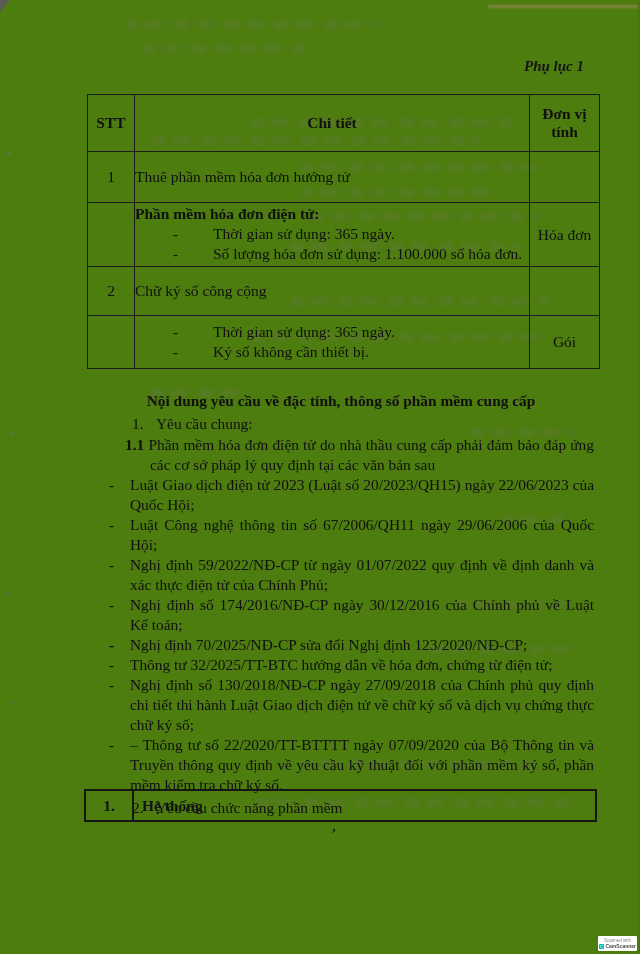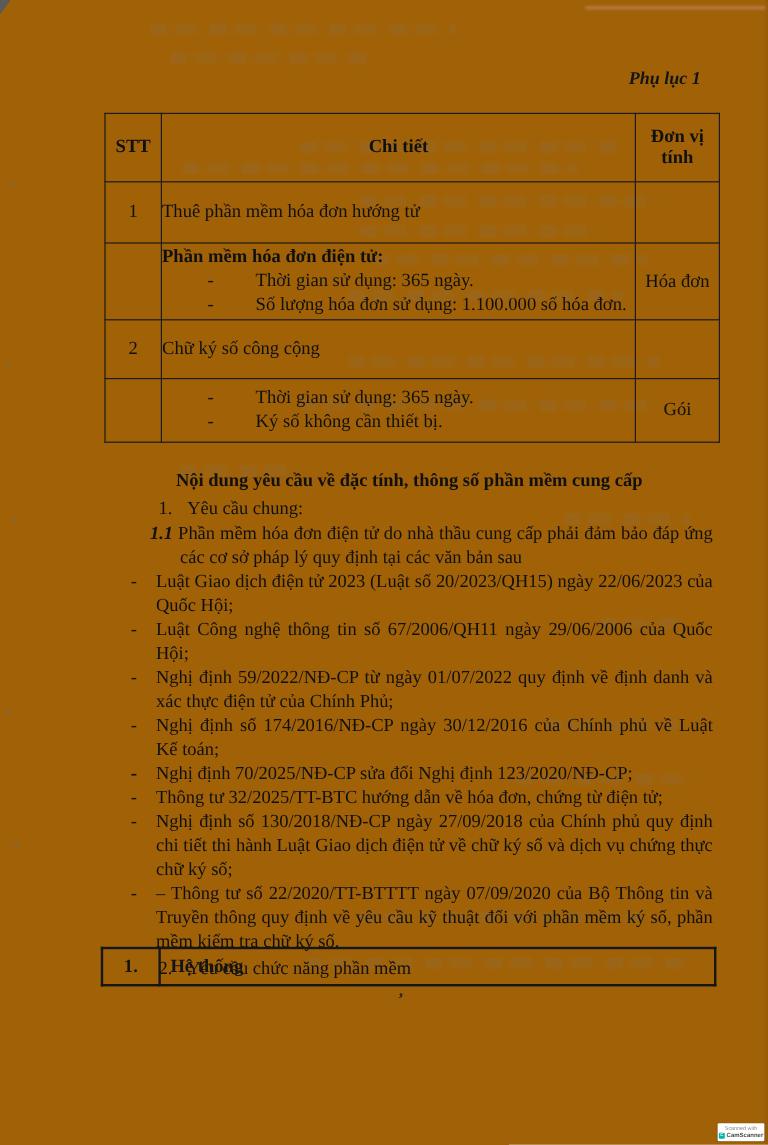--- a/index.html
+++ b/index.html
@@ -4,21 +4,21 @@
 <style>
   html,body { margin:0; padding:0; }
   body {
     width:640px; height:954px;
     background:#e9e9e9;
     font-family:"Liberation Serif", serif;
   }
   #page {
     position:relative;
     width:640px; height:954px;
-    background:#a16207;
+    background:#4d7c0f;
     color:#141414;
     overflow:hidden;
   }
 
   
   .ghost {
     position:absolute; height:9px; border-radius:4px;
     filter:blur(1.3px); opacity:.5; pointer-events:none;
     background:repeating-linear-gradient(90deg,
       rgba(125,120,115,.34) 0 13px, rgba(125,120,115,.06) 13px 21px,
@@ -75,21 +75,21 @@
     position:absolute; left:88px; top:391px; width:506px;
     font-size:15.4px; line-height:20px; color:#101010;
   }
   .body-text p { margin:0; }
   .bt-heading { font-weight:bold;text-align:center; }
   .bt-sec { font-weight:normal; margin-left:44px !important; margin-top:3px !important; }
   .bt-sec .sec-num { display:inline-block; min-width:24px; }
   .bt-clause {
     padding-left:62px; text-indent:-25px; text-align:justify; margin-top:1px !important;
   }
-  .bt-clause .clause-num { font-weight:bold;font-style:italic; }
+  .bt-clause .clause-num { font-weight:bold; }
   ul.legal { list-style:none; margin:0; padding:0; }
   ul.legal li {
     position:relative; padding-left:42px; text-align:justify; margin:0;
   }
   ul.legal li .dash { position:absolute; left:21px; top:0; }
 
   
   table.func {
     position:absolute; left:84px; top:789px;
     border-collapse:collapse; table-layout:fixed;

